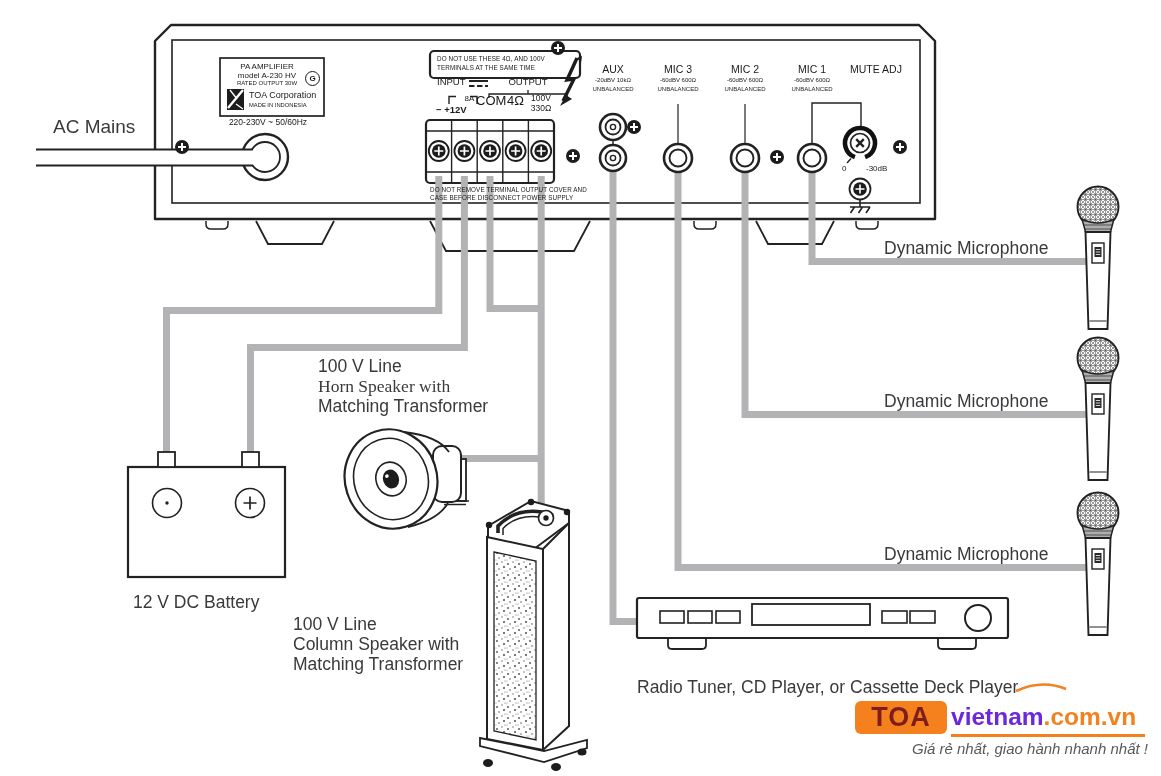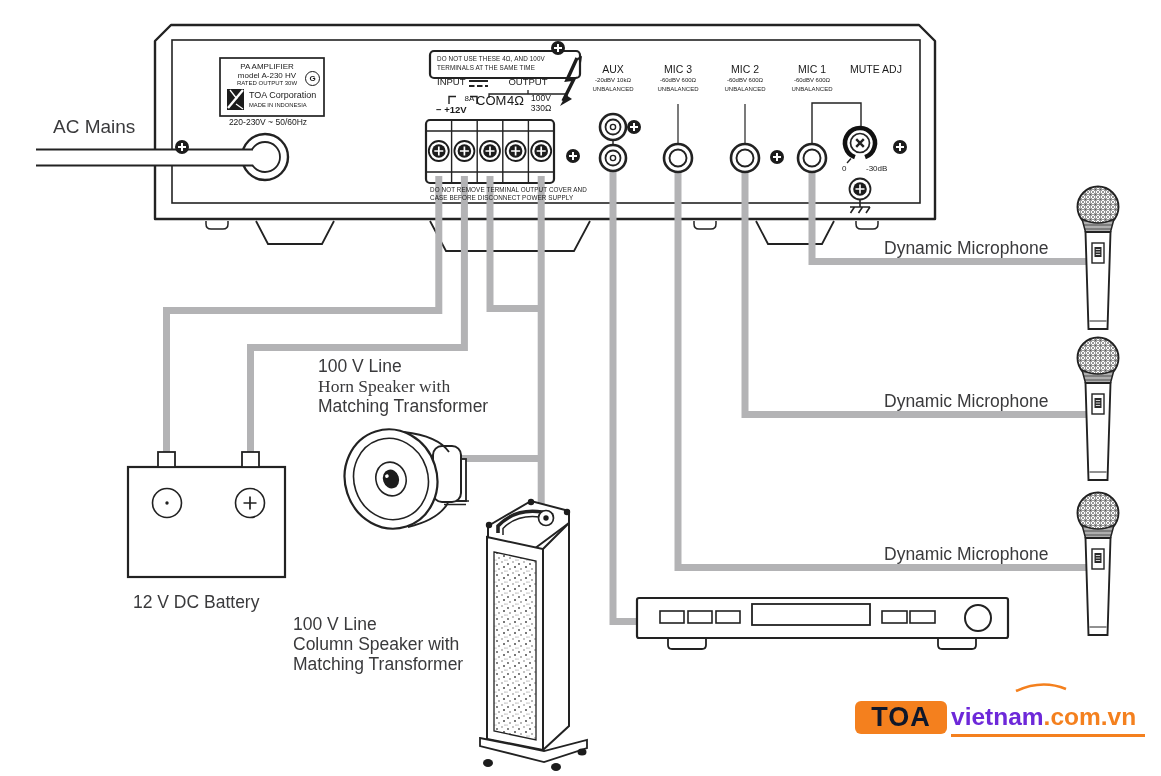--- a/index.html
+++ b/index.html
@@ -8,21 +8,21 @@
   #lineart{position:absolute;left:0;top:0;}
   .lbl{position:absolute;white-space:nowrap;line-height:normal;}
   .ctr{text-align:center;}
   .big{font-size:17.5px;color:#3a3a3c;}
   .tiny{font-size:6.3px;letter-spacing:.1px;}
   .chname{font-size:10.5px;}
   .chspec{font-size:6px;}
   .gmark{position:absolute;width:13px;height:13px;border:1.4px solid #1a1a1a;border-radius:50%;
          font-size:8px;font-weight:bold;text-align:center;line-height:13px;}
   .wm-box{position:absolute;left:855px;top:701px;width:92px;height:33px;border-radius:6px;
-          text-align:center;line-height:33px;font-size:27px;font-weight:bold;color:#0f172a;letter-spacing:1px;}
+          text-align:center;line-height:33px;font-size:27px;font-weight:bold;color:#7f1d1d;letter-spacing:1px;}
   .wm-text{position:absolute;left:951px;top:703px;font-size:24.5px;font-weight:bold;white-space:nowrap;}
   .wm-underline{position:absolute;left:951px;top:734px;width:194px;height:3px;}
   .wm-tagline{position:absolute;right:13px;top:740px;font-size:15px;font-style:italic;white-space:nowrap;}
 </style>
 </head>
 <body>
 
 <div id="diagram">
 
   <svg id="lineart" width="1161" height="776" viewBox="0 0 1161 776">
@@ -296,20 +296,22 @@
   <div class="lbl big" style="left:318px;top:396px;">Matching Transformer</div>
 
   <div class="lbl big" style="left:293px;top:614px;">100 V Line</div>
   <div class="lbl big" style="left:293px;top:634px;">Column Speaker with</div>
   <div class="lbl big" style="left:293px;top:654px;">Matching Transformer</div>
 
   <div class="lbl big" style="left:884px;top:238px;">Dynamic Microphone</div>
   <div class="lbl big" style="left:884px;top:391px;">Dynamic Microphone</div>
   <div class="lbl big" style="left:884px;top:544px;">Dynamic Microphone</div>
 
+  <div class="lbl big" style="left:637px;top:677px;">Radio Tuner, CD Player, or Cassette Deck Player</div>
 
   <div class="wm-box" style="background:#f4801e;">TOA</div>
   <div class="wm-text">
     <span style="color:#6d28d9;">vietnam</span><span style="color:#f4801e;">.com.vn</span>
   </div>
   <div class="wm-underline" style="background:#f4801e;"></div>
+  <div class="wm-tagline" style="color:#58595b;">Giá rẻ nhất, giao hành nhanh nhất !</div>
 
 </div>
 
 </body></html>

